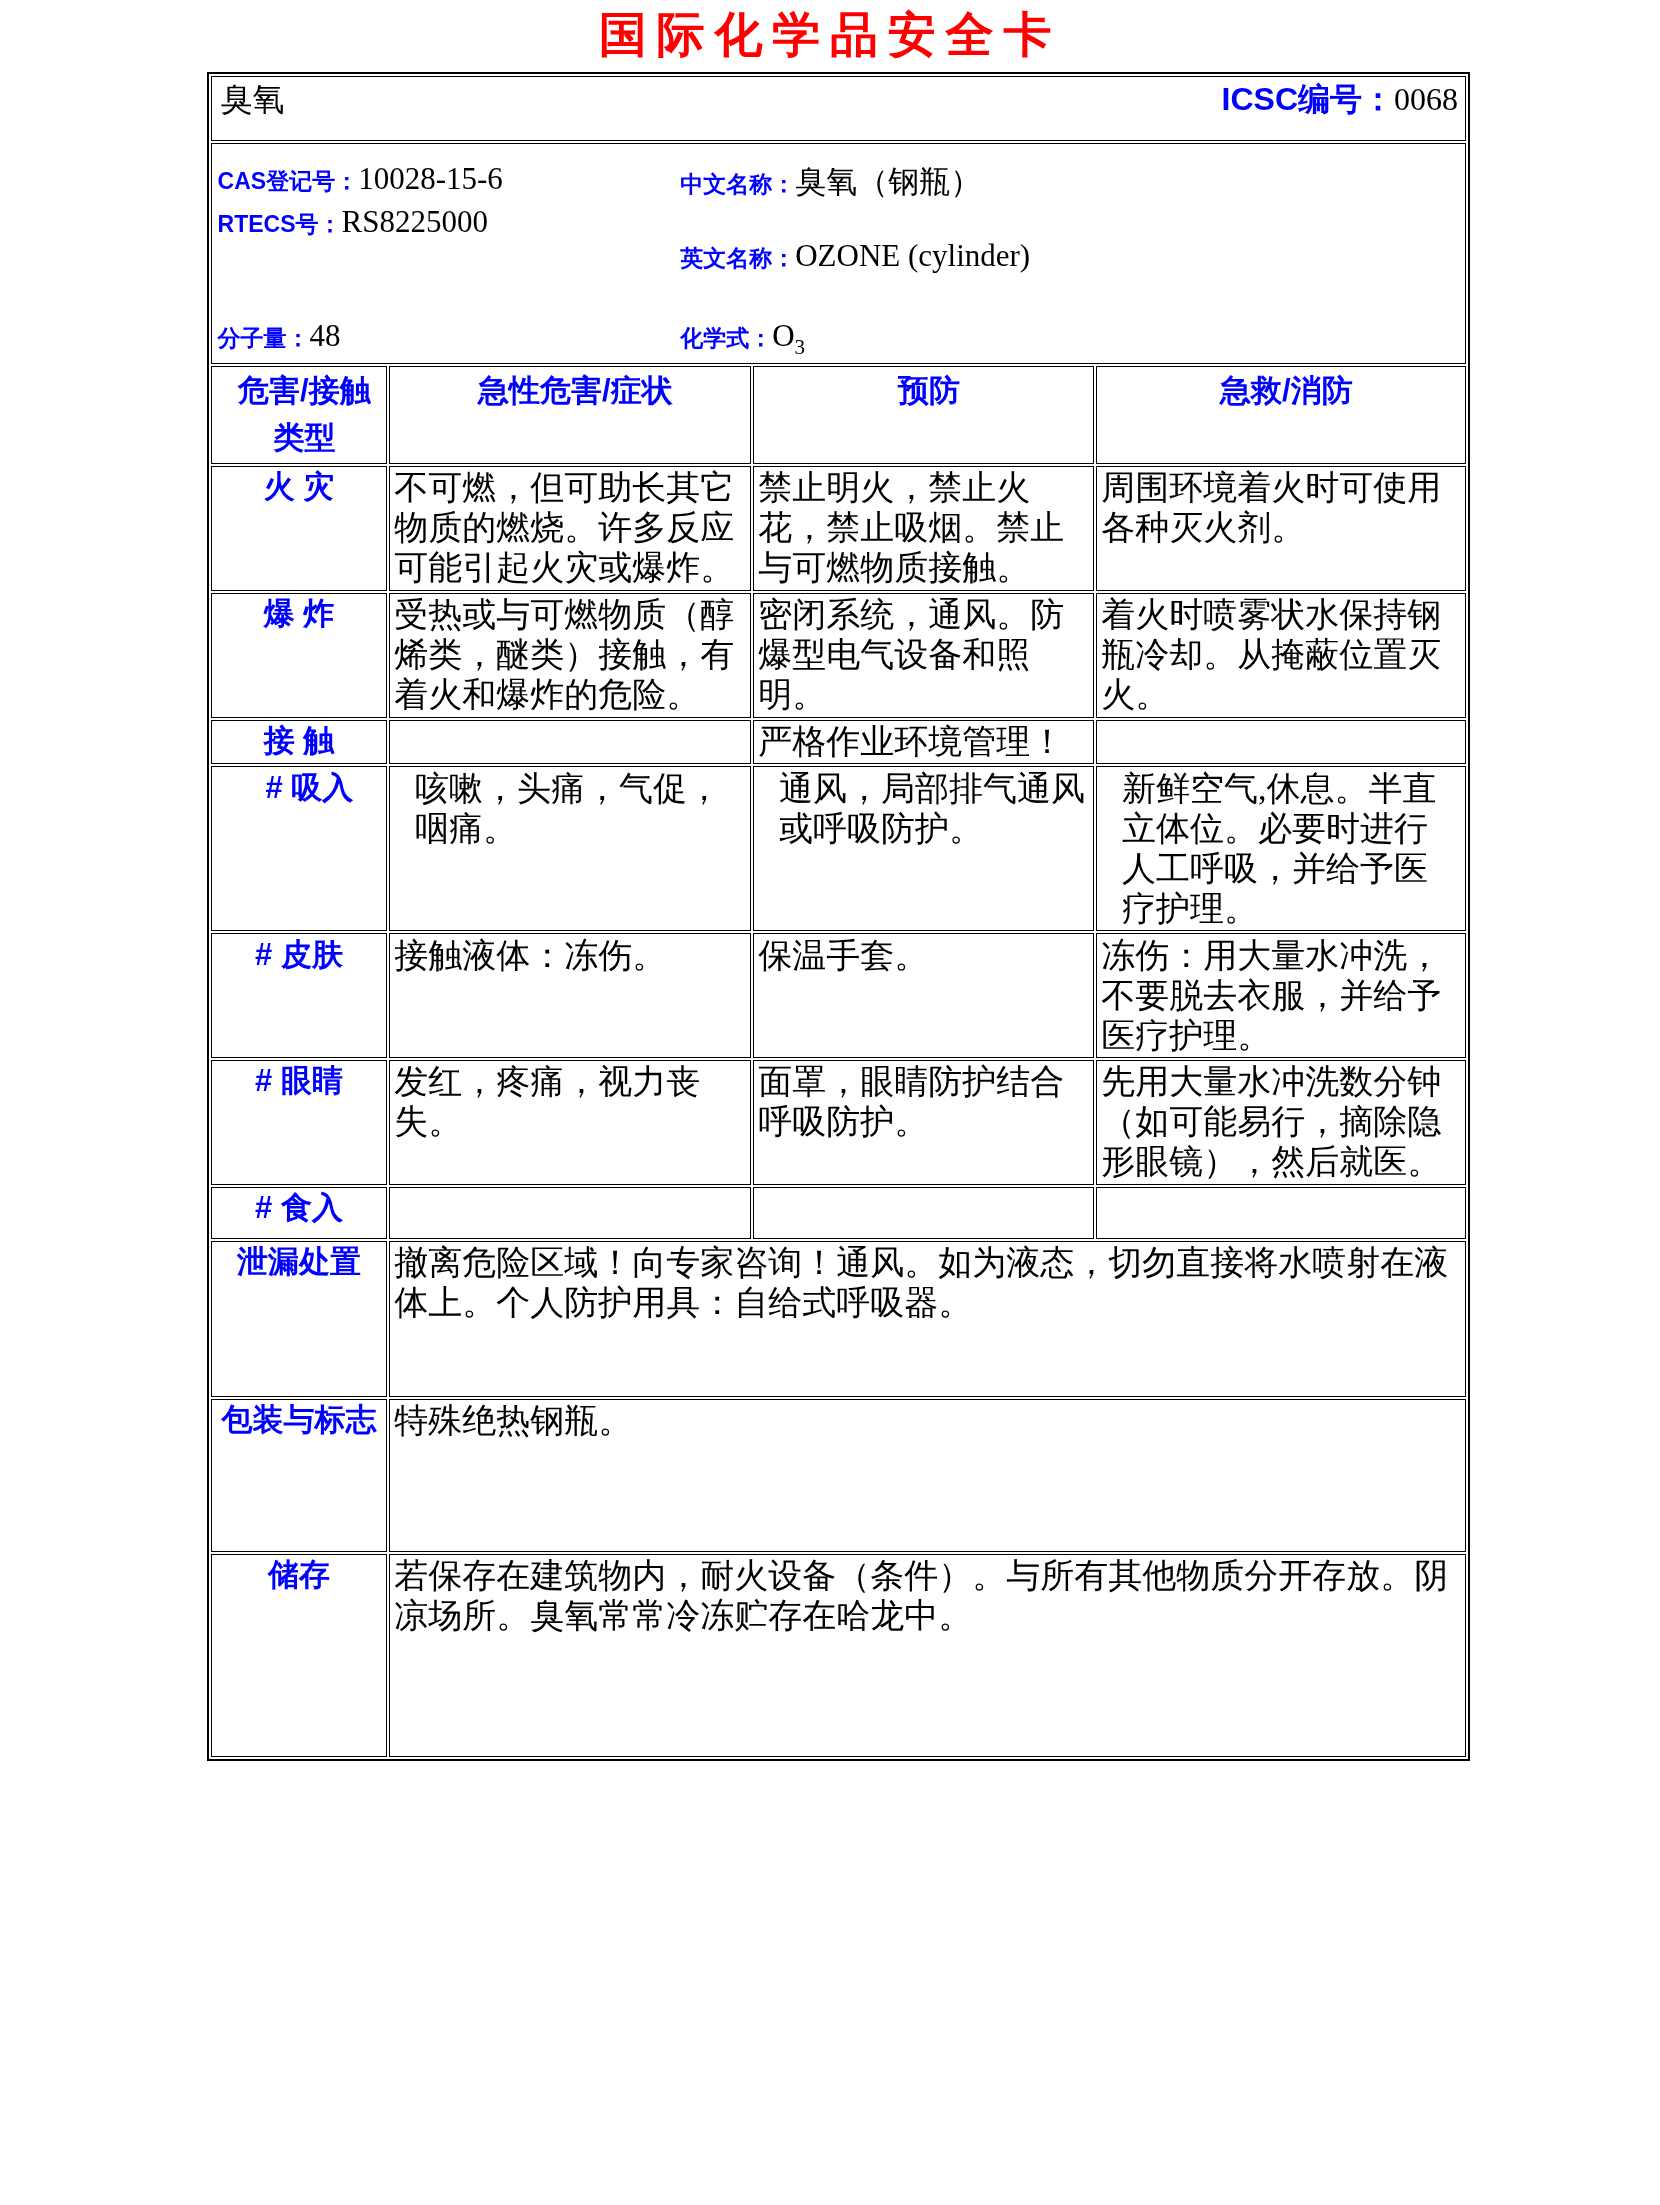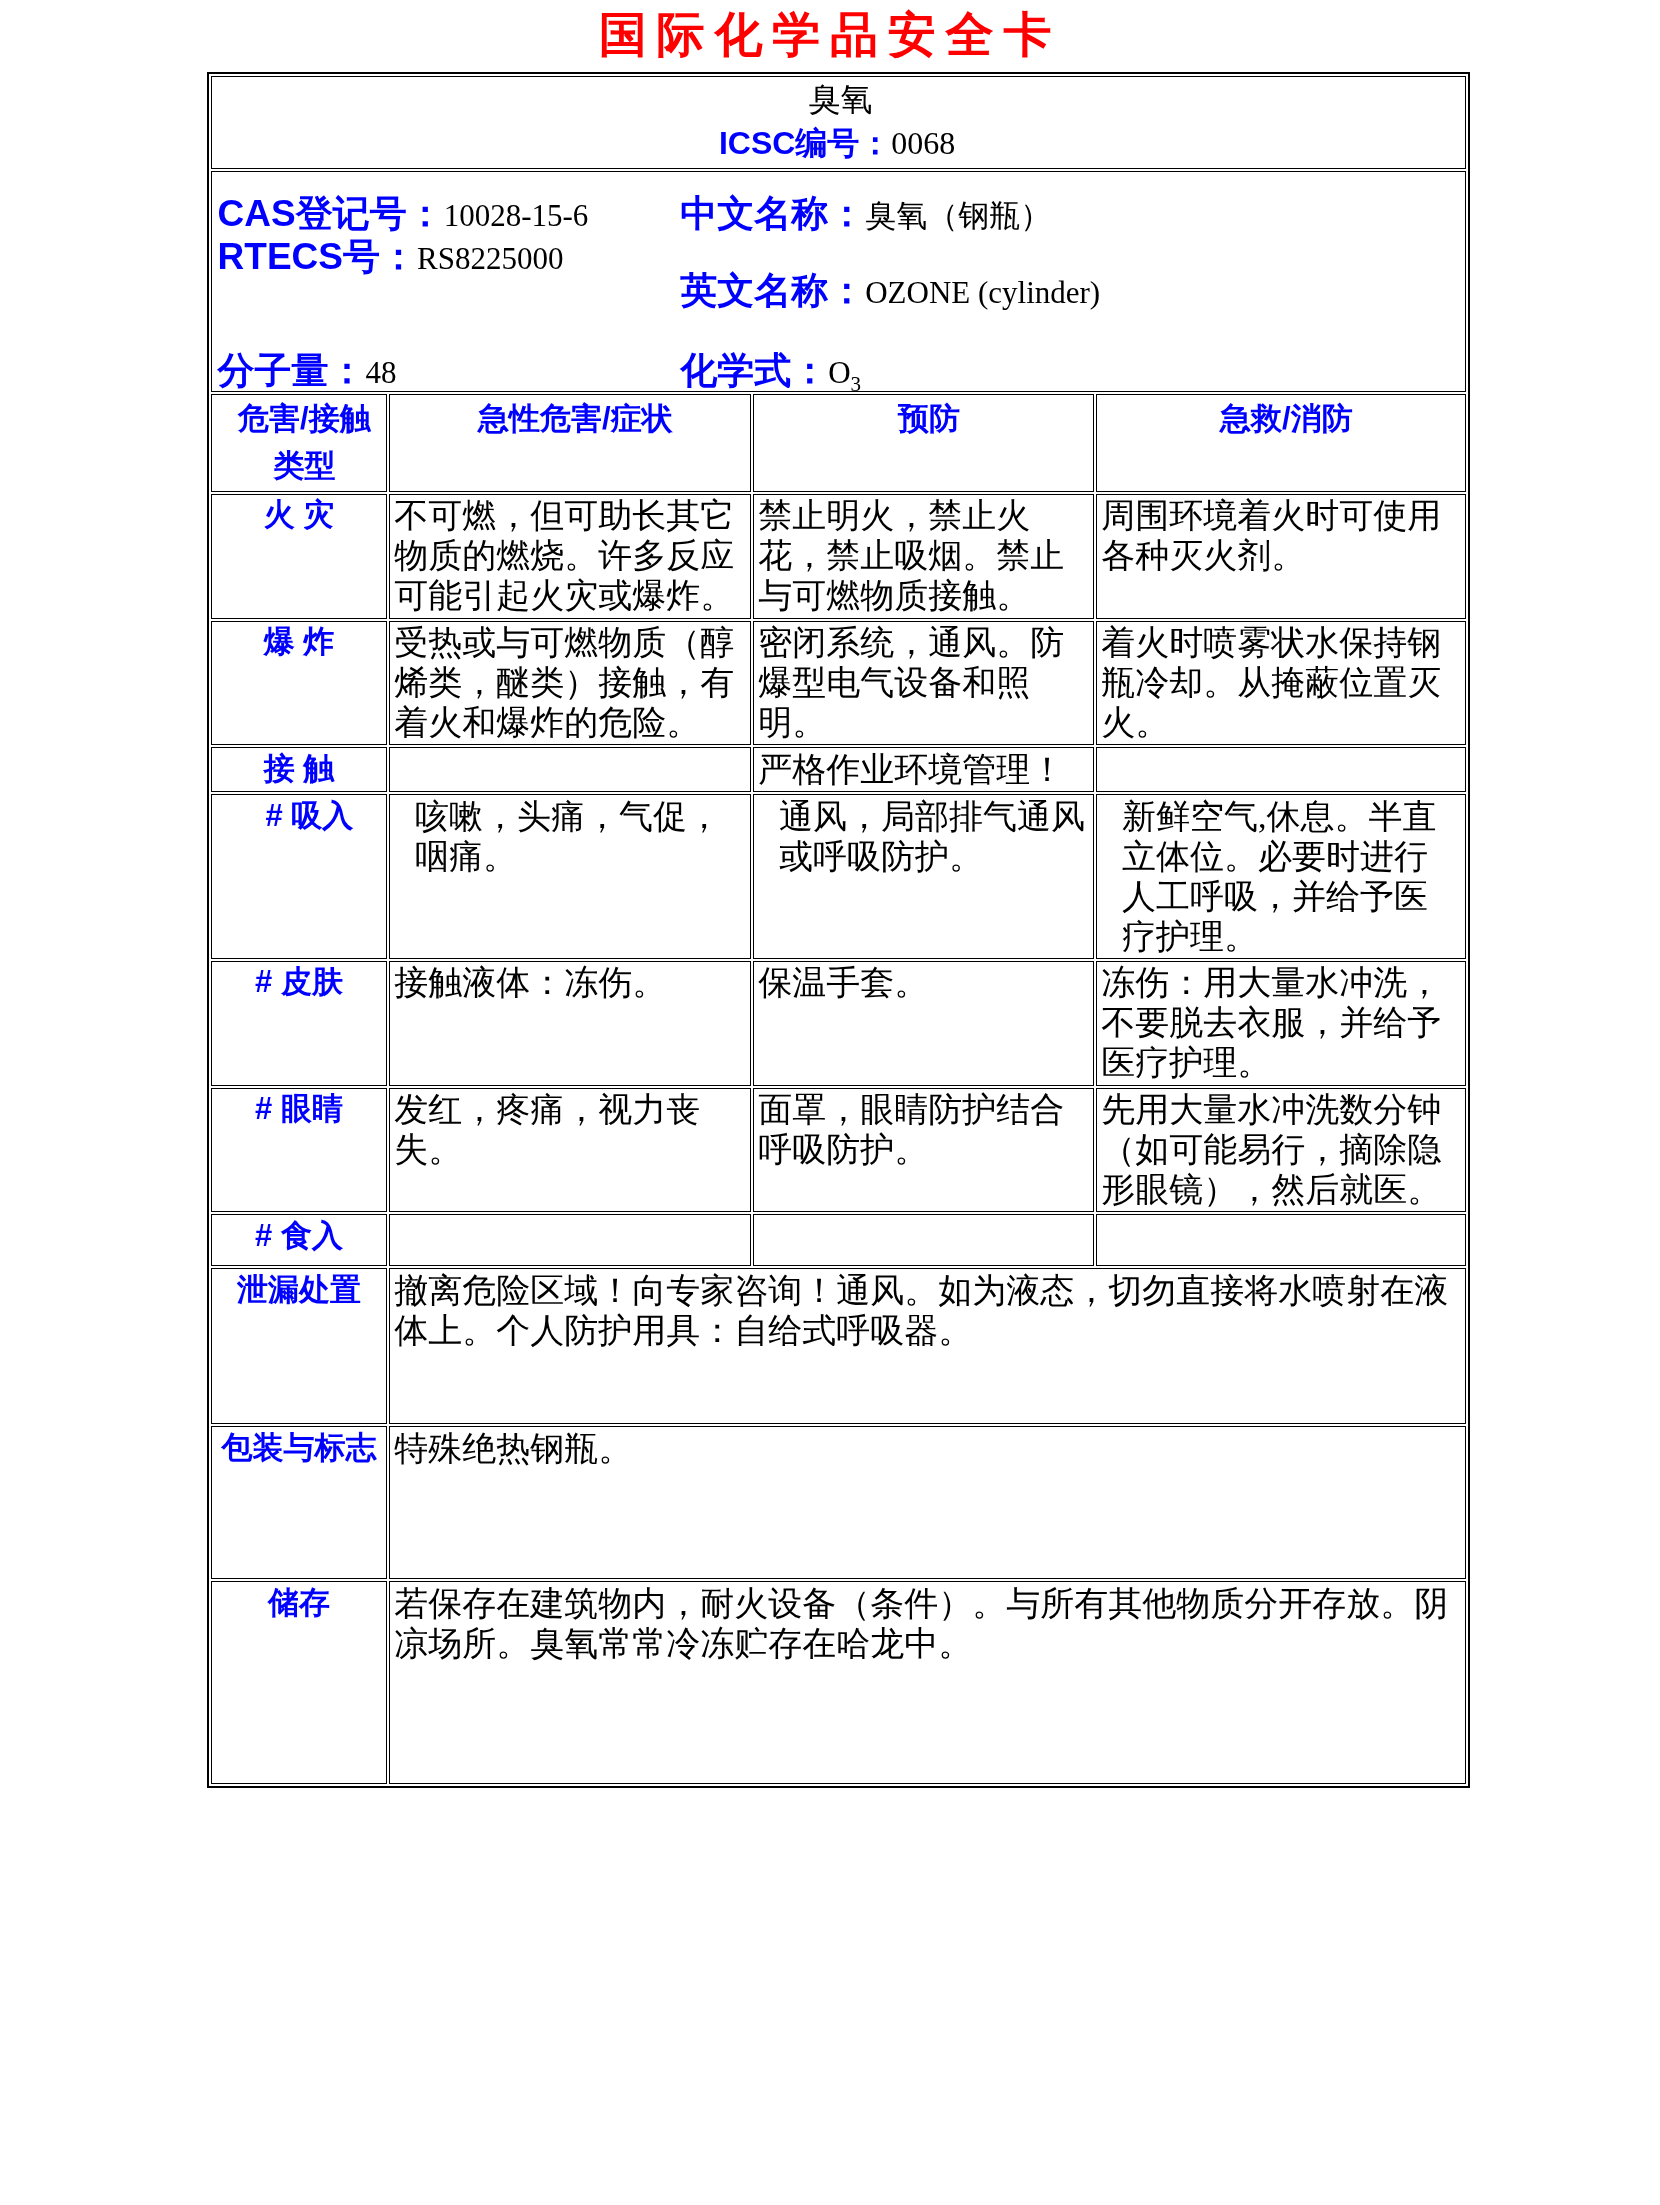--- a/index.html
+++ b/index.html
@@ -43,28 +43,28 @@
   tr.r-cont td{height:29px;}
   tr.r-inh td{height:119px;padding-left:25px;}
   tr.r-skin td{height:119px;}
   tr.r-eye td{height:117px;}
   tr.r-ing td{height:52px;}
   tr.r-spill td{height:156px;}
   tr.r-pack td{height:153px;}
   tr.r-emer td{height:218px;}
   tr.r-stor td{height:203px;}
   
-  .name-flex{display:flex;justify-content:space-between;align-items:center;height:100%;flex-direction:column;}
+  .name-flex{display:flex;justify-content:space-between;height:100%;}
   .name-flex .subst{font-size:32px;padding-left:4.2px;}
   .name-flex .icsc{font-size:32px;padding-right:2.8px;}
   .name-flex .icsc .blue-b{font-size:32px;}
   
   .ident{position:relative;height:100%;font-size:31px;}
   .ident .fld{position:absolute;white-space:nowrap;}
-  .ident .blue-b{font-size:37px;}
+  .ident .blue-b{font-size:23px;}
   .ident .val{font-family:Liberation Serif, serif;color:#000000;font-size:31px;}
   .f-cas{left:1.4px;top:15.5px;}
   .f-cn{left:464px;top:15.5px;}
   .f-rtecs{left:1.4px;top:59px;}
   .f-en{left:464px;top:93px;}
   .f-mw{left:1.4px;top:173px;}
   .f-form{left:464px;top:173px;}
   sub.fsub{font-size:21px;vertical-align:-8.4px;}
 </style>
 </head>

